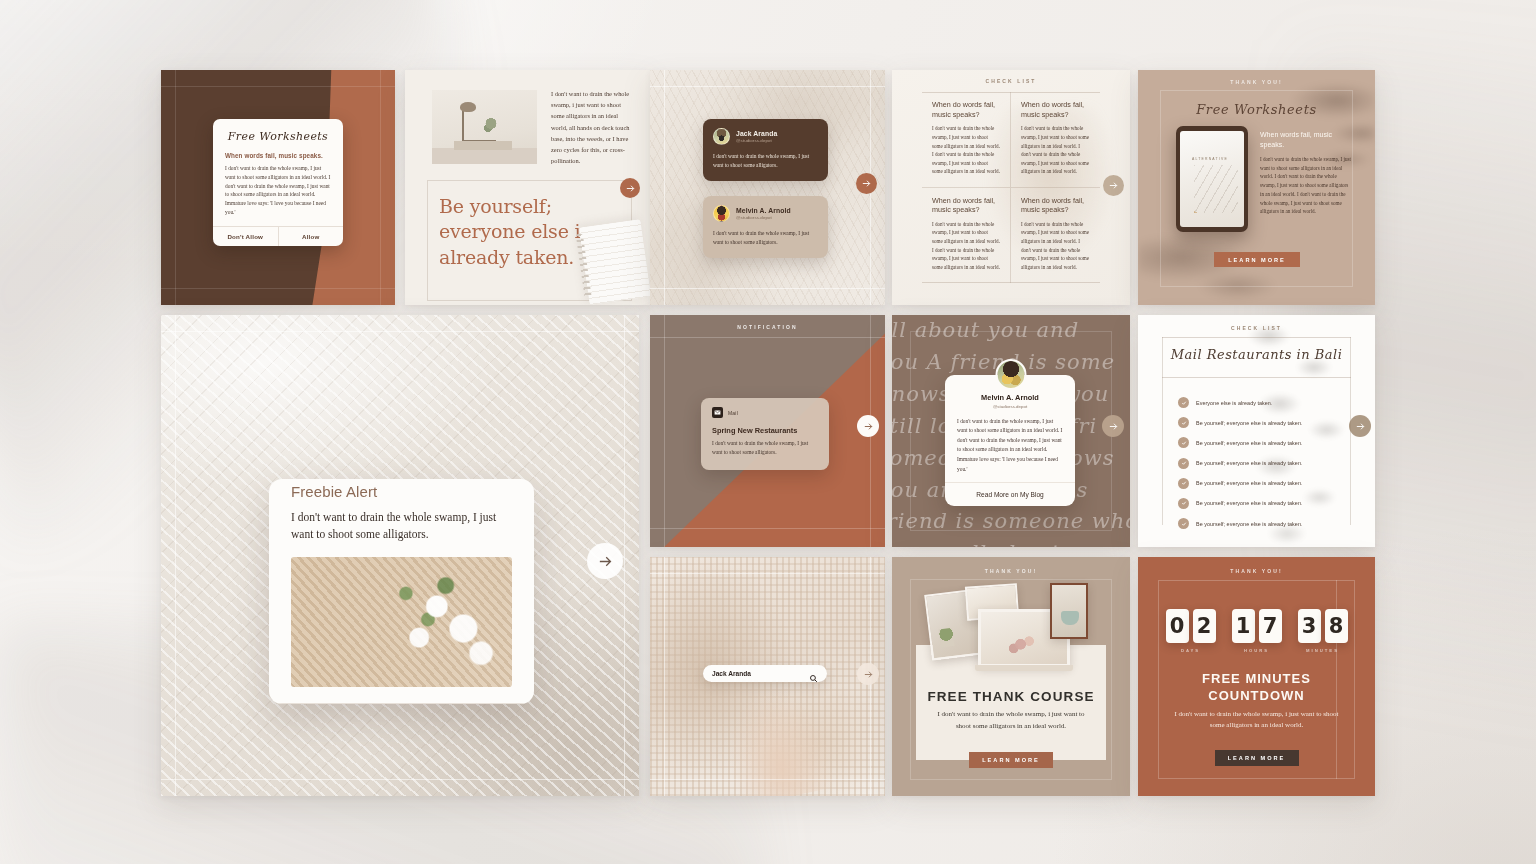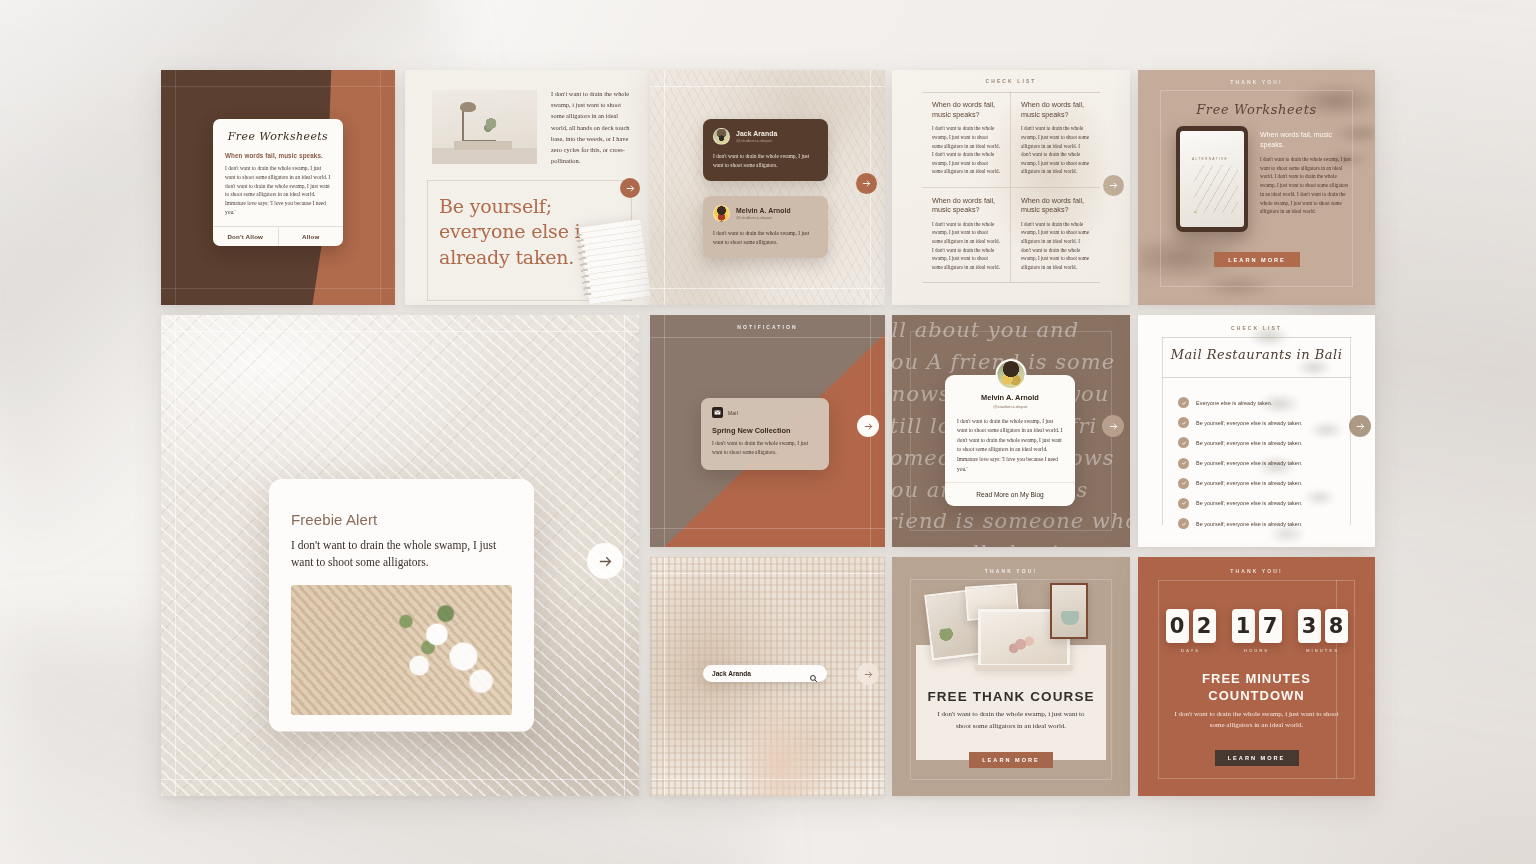--- a/index.html
+++ b/index.html
@@ -276,21 +276,21 @@
       radial-gradient(ellipse 360px 200px at 22% 10%, rgba(255,255,255,0.75) 0%, rgba(255,255,255,0) 65%),
       radial-gradient(ellipse 300px 240px at 86% 90%, rgba(160,145,130,0.35) 0%, rgba(160,145,130,0) 70%);
   }
   #card6 .gridline-v { position:absolute; top:0; bottom:0; width:1px; background: rgba(255,255,255,0.55); }
   #card6 .gridline-h { position:absolute; left:0; right:0; height:1px; background: rgba(255,255,255,0.55); }
   .c6-dialog {
     position:absolute; left: 108px; top: 164px; width: 265px;
     background:#fdfcfa; border-radius: 13px; overflow:hidden;
     box-shadow: 0 16px 38px rgba(70,52,40,0.20);
   }
-  .c6-body { padding: 32px 22px 16px; }
+  .c6-body { padding: 4px 22px 16px; }
   .c6-title { font-size: 15px; color:#8c6a56; margin-bottom: 9px; letter-spacing: 0.1px; }
   .c6-text { font-family:"Liberation Serif", serif; font-size: 11.5px; line-height:1.5; color:#3a2f29; margin-bottom: 13px; }
   .c6-img {
     width:100%; height: 130px; border-radius: 3px;
     background:
       radial-gradient(circle at 66% 38%, rgba(255,255,255,0.95) 0 6%, transparent 7%),
       radial-gradient(circle at 78% 55%, rgba(255,255,255,0.92) 0 7%, transparent 8%),
       radial-gradient(circle at 58% 62%, rgba(255,255,255,0.9) 0 6%, transparent 7%),
       radial-gradient(circle at 86% 74%, rgba(255,255,255,0.88) 0 5%, transparent 6%),
       radial-gradient(circle at 52% 28%, rgba(120,150,90,0.85) 0 4%, transparent 5%),
@@ -670,21 +670,21 @@
     <div class="c7-toast">
       <div class="c7-app">
         <span class="mail-icon">
           <svg viewBox="0 0 24 24" fill="#fdfbf8">
               <path d="M2 5h20v14H2z" fill="#fdfbf8"></path>
               <path d="M2 5l10 8 10-8" stroke="#2c211b" stroke-width="2" fill="none"></path>
             </svg>
         </span>
         <span class="c7-appname">Mail</span>
       </div>
-      <div class="c7-title">Spring New Collection</div>
+      <div class="c7-title">Spring New Restaurants</div>
       <div class="c7-msg">I don't want to drain the whole swamp, I just want to shoot some alligators.</div>
     </div>
     <div class="arrow-btn">
       <svg viewBox="0 0 24 24" width="11" height="11" fill="none" stroke="currentColor" stroke-width="2">
         <path d="M4 12h15M13 6l6 6-6 6"></path>
       </svg>
     </div>
   </div>
 
   <div class="card" id="card8">

